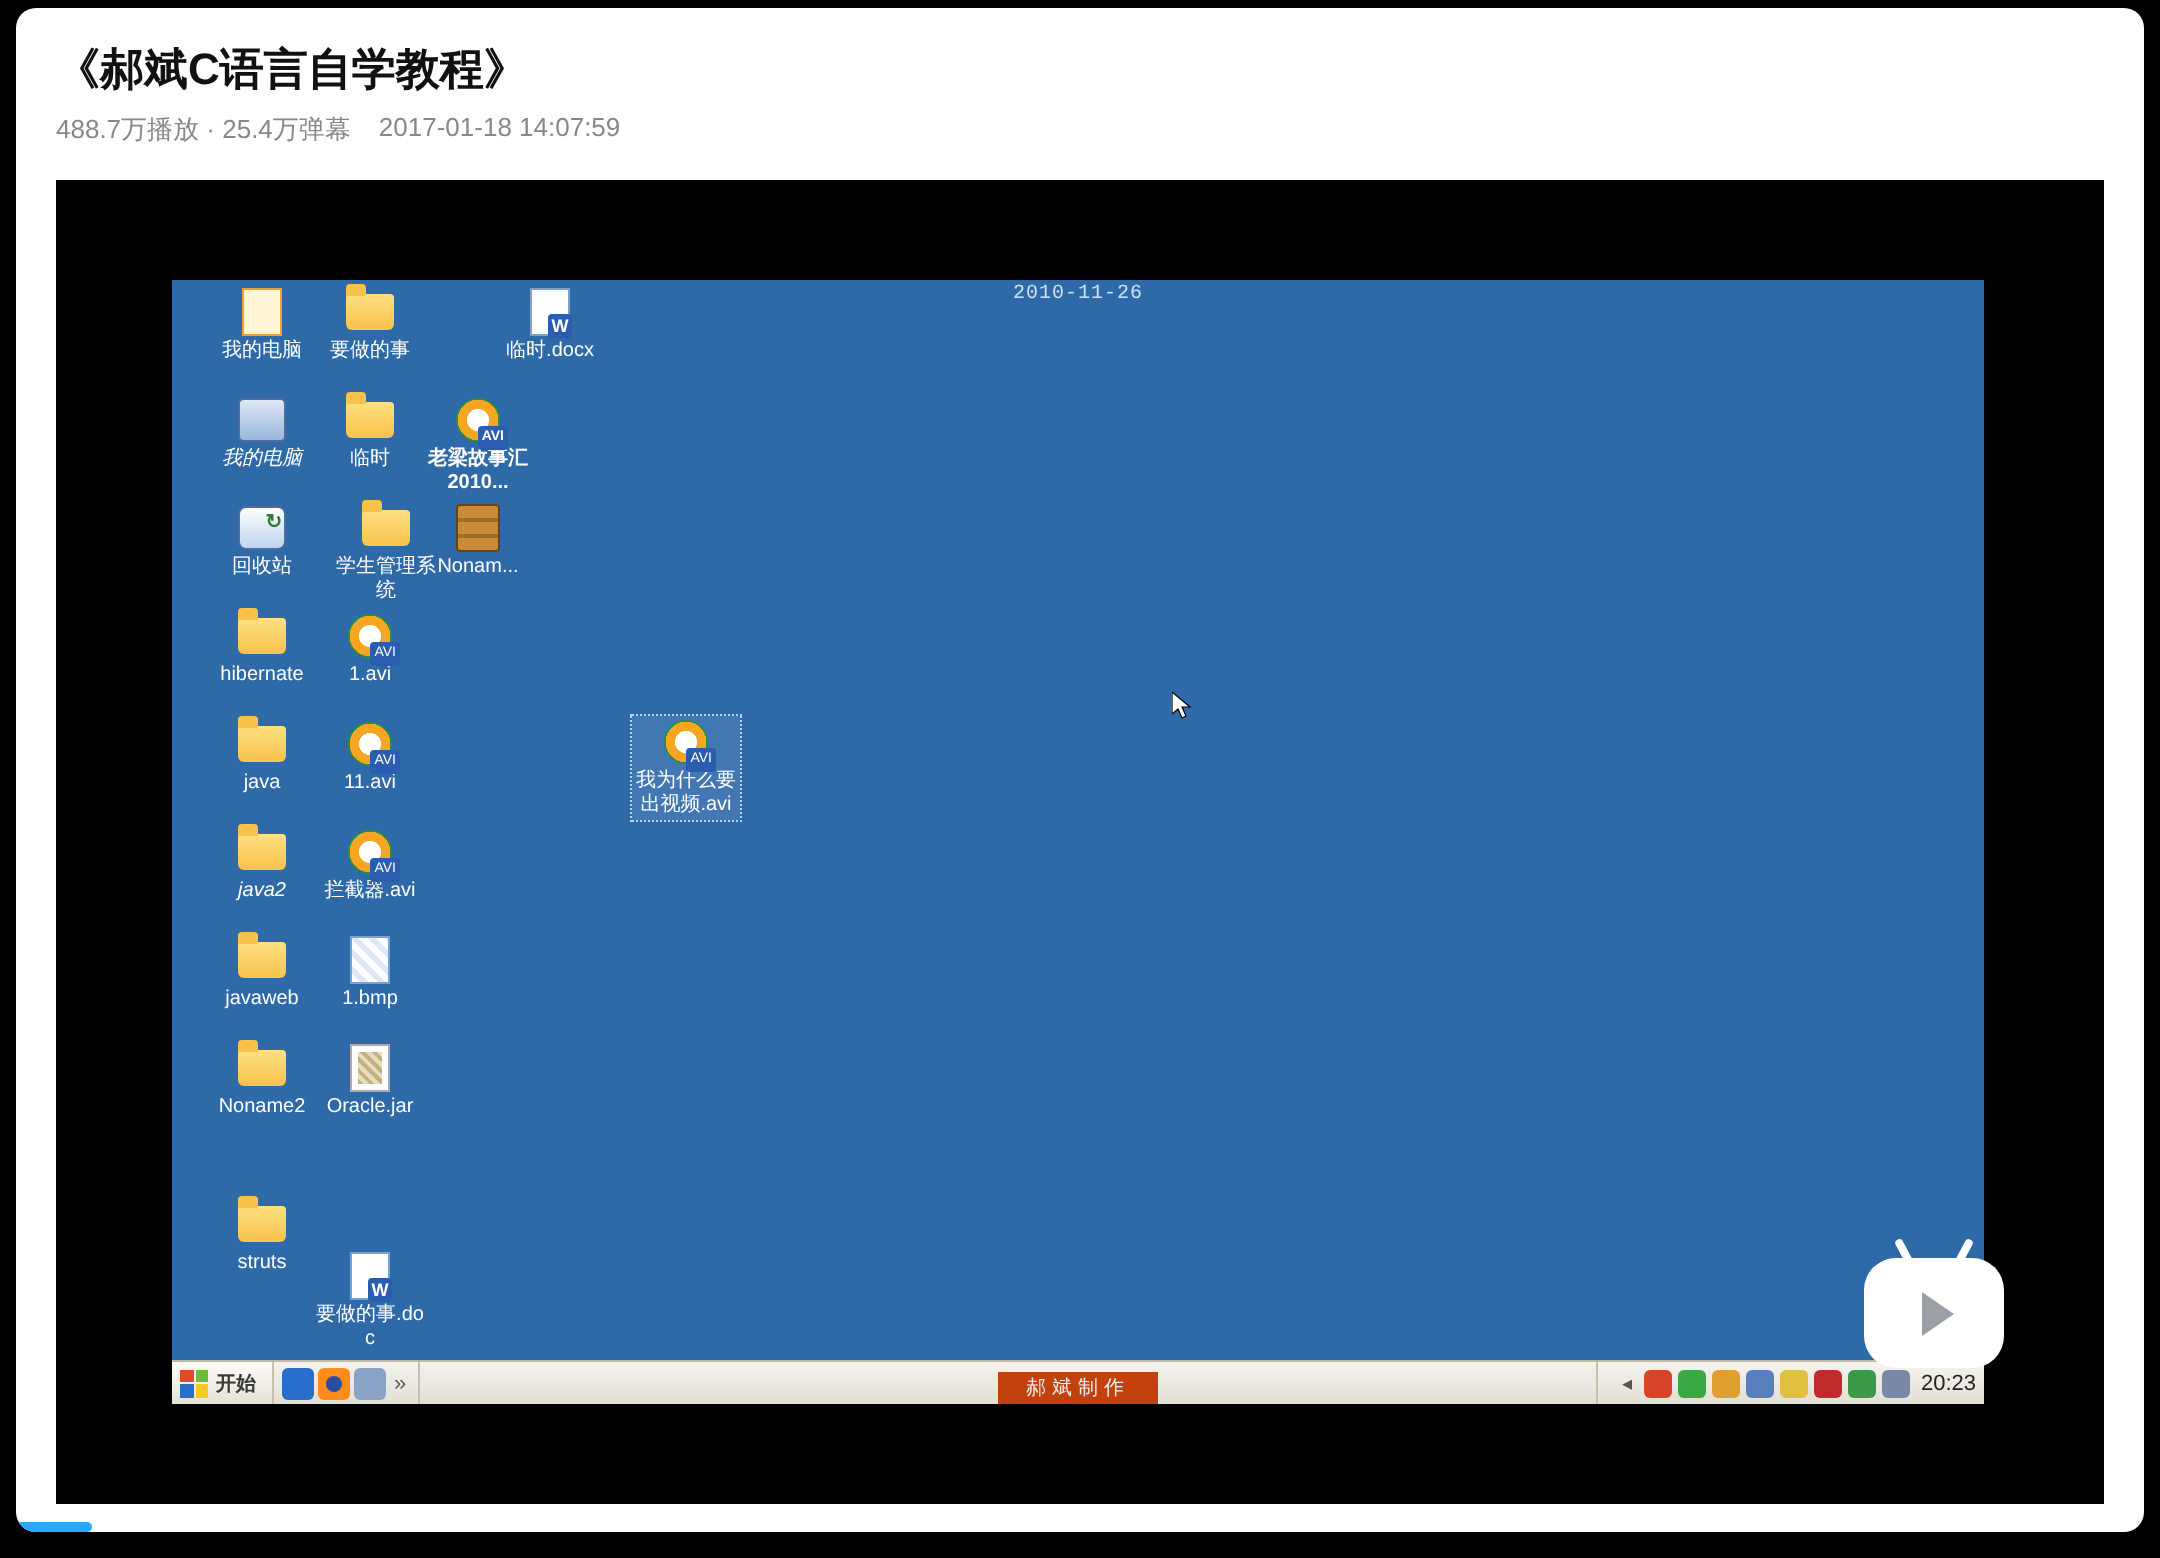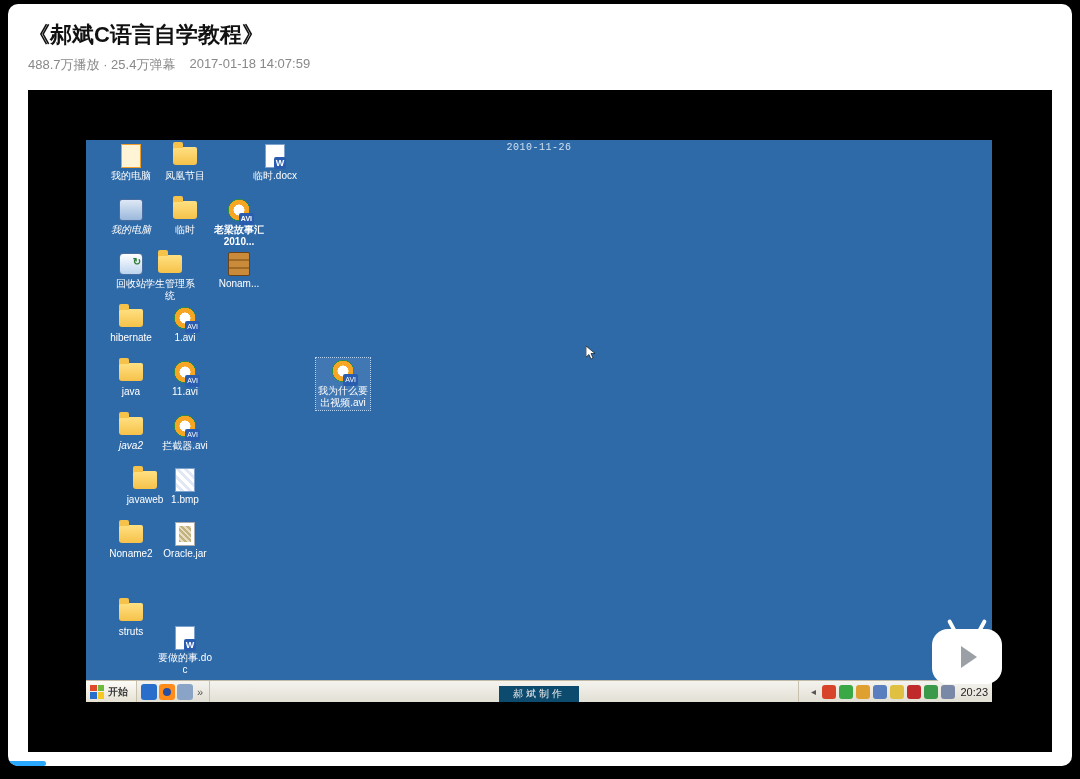--- a/index.html
+++ b/index.html
@@ -182,21 +182,21 @@
   .qlaunch .q.ff{background:#ff8c1a;}
   .qlaunch .q.ff::after{content:"";width:8px;height:8px;border-radius:50%;background:#2a4ea0;}
   .qlaunch .q.sh{background:#8aa4c8;}
   .qlaunch .chev{font-size:11px;color:#555;padding:0 2px;}
   .bottom-caption {
     position:absolute;
     left:50%; transform:translateX(-50%);
     bottom:0;
     height:16px;
     padding:0 14px;
-    background:#0c4a6e;
+    background:#c2410c;
     color:#eee;
     font-size:10px;
     display:flex;align-items:center;
     letter-spacing:3px;
   }
   .tray {
     margin-left:auto;
     height:100%;
     display:flex; align-items:center;
     gap:3px;
@@ -286,21 +286,21 @@
               <span class="ic-folder"></span>
             </span>
             <span class="lbl">java</span>
           </div>
           <div class="dicon" style="left: 18px; top: 274px; font-style: italic;">
             <span class="ic">
               <span class="ic-folder"></span>
             </span>
             <span class="lbl">java2</span>
           </div>
-          <div class="dicon" style="left: 32px; top: 328px; text-align: center;">
+          <div class="dicon" style="left: 18px; top: 328px; text-align: center;">
             <span class="ic">
               <span class="ic-folder"></span>
             </span>
             <span class="lbl">javaweb</span>
           </div>
           <div class="dicon" style="left: 18px; top: 382px;">
             <span class="ic">
               <span class="ic-folder"></span>
             </span>
             <span class="lbl">Noname2</span>
@@ -308,29 +308,29 @@
           <div class="dicon" style="left: 18px; top: 460px;">
             <span class="ic">
               <span class="ic-folder"></span>
             </span>
             <span class="lbl">struts</span>
           </div>
           <div class="dicon" style="left: 72px; top: 4px;">
             <span class="ic">
               <span class="ic-folder"></span>
             </span>
-            <span class="lbl">凤凰节目</span>
+            <span class="lbl">要做的事</span>
           </div>
           <div class="dicon" style="left: 72px; top: 58px;">
             <span class="ic">
               <span class="ic-folder"></span>
             </span>
             <span class="lbl">临时</span>
           </div>
-          <div class="dicon" style="left: 57px; top: 112px;">
+          <div class="dicon" style="left: 80px; top: 112px;">
             <span class="ic">
               <span class="ic-folder"></span>
             </span>
             <span class="lbl">学生管理系统</span>
           </div>
           <div class="dicon" style="left: 72px; top: 166px;">
             <span class="ic">
               <span class="ic-avi"></span>
             </span>
             <span class="lbl">1.avi</span>

